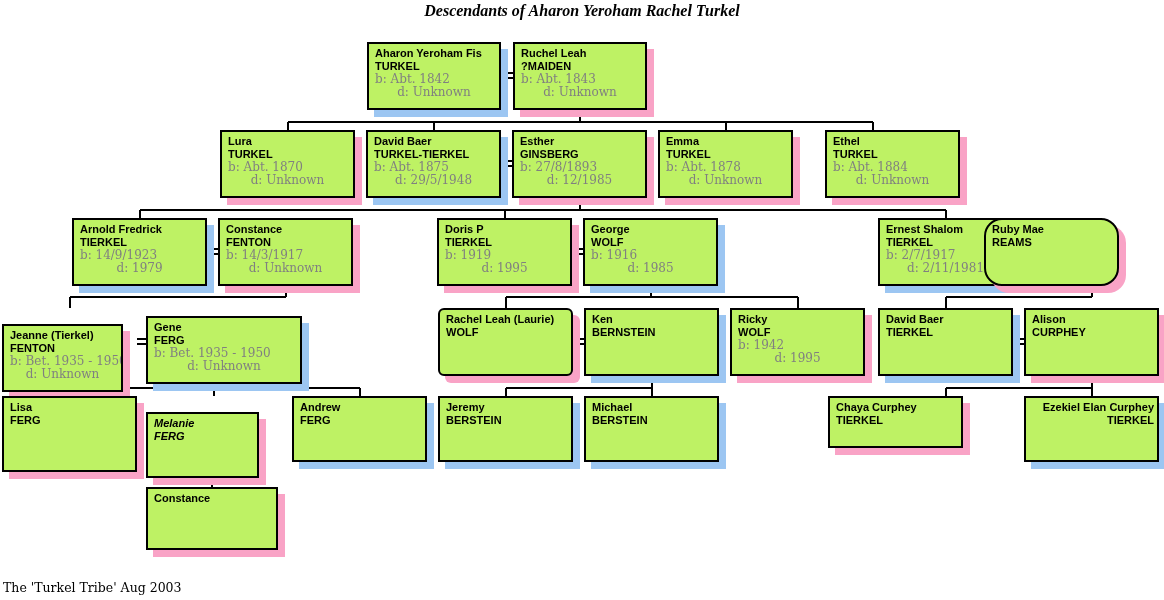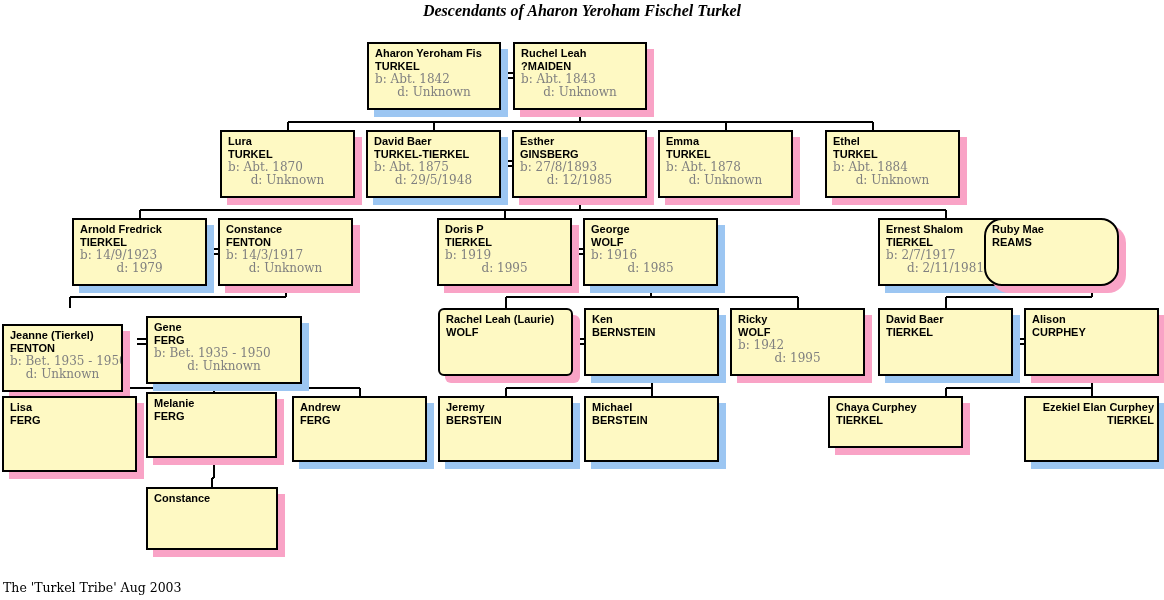--- a/index.html
+++ b/index.html
@@ -4,21 +4,21 @@
 <style>
   html,body{margin:0;padding:0;background:#ffffff;}
   .stage{position:relative;width:1164px;height:600px;overflow:hidden;background:#ffffff;
          font-family:"Liberation Sans",sans-serif;}
   .title{position:absolute;top:2px;left:0;width:100%;text-align:center;
          font-family:"Liberation Serif",serif;font-style:italic;font-weight:bold;
          font-size:16px;color:#000;}
   .footer{position:absolute;top:580px;left:3px;
           font-family:"DejaVu Serif",serif;font-size:12.5px;color:#000;}
   #connectors{position:absolute;top:0;left:0;}
-  .person{position:absolute;background:#fef9c3;border:2px solid #000;box-sizing:border-box;
+  .person{position:absolute;background:#bef264;border:2px solid #000;box-sizing:border-box;
           padding:3px 0 14px 0;cursor:pointer;}
   .person .nm{font-weight:bold;font-size:11px;line-height:13px;color:#000;
               padding:0 3px 0 6px;white-space:nowrap;overflow:hidden;}
   .person .bd{font-family:"DejaVu Serif",serif;font-size:12px;line-height:13px;
               color:#808080;padding:0 6px;white-space:nowrap;overflow:hidden;}
   .person .d{text-align:center;}
 </style>
 </head>
 <body>
 
@@ -198,21 +198,21 @@
     <div class="nm">CURPHEY</div>
     <div class="bd b"></div>
     <div class="bd d"></div>
   </div>
       <div class="person" style="left: 2px; top: 396px; width: 135px; height: 76px; box-shadow: rgb(249, 163, 198) 7px 7px 0px 0px; border-color: rgb(0, 0, 0);">
     <div class="nm">Lisa</div>
     <div class="nm">FERG</div>
     <div class="bd b"></div>
     <div class="bd d"></div>
   </div>
-      <div class="person" style="left: 146px; top: 392px; width: 131px; height: 66px; box-shadow: rgb(249, 163, 198) 7px 7px 0px 0px; border-color: rgb(0, 0, 0);">
+      <div class="person" style="left: 146px; top: 412px; width: 113px; height: 66px; box-shadow: rgb(249, 163, 198) 7px 7px 0px 0px; border-color: rgb(0, 0, 0); font-style: italic;">
     <div class="nm">Melanie</div>
     <div class="nm">FERG</div>
     <div class="bd b"></div>
     <div class="bd d"></div>
   </div>
       <div class="person" style="left: 292px; top: 396px; width: 135px; height: 66px; box-shadow: rgb(156, 198, 242) 7px 7px 0px 0px; border-color: rgb(0, 0, 0);">
     <div class="nm">Andrew</div>
     <div class="nm">FERG</div>
     <div class="bd b"></div>
     <div class="bd d"></div>
@@ -241,15 +241,15 @@
     <div class="bd b"></div>
     <div class="bd d"></div>
   </div>
       <div class="person" style="left: 146px; top: 487px; width: 132px; height: 63px; box-shadow: rgb(249, 163, 198) 7px 7px 0px 0px; border-color: rgb(0, 0, 0);">
     <div class="nm">Constance</div>
     <div class="nm"></div>
     <div class="bd b"></div>
     <div class="bd d"></div>
   </div>
     </div>
-  <div class="title">Descendants of Aharon Yeroham Fischel Turkel</div>
+  <div class="title">Descendants of Aharon Yeroham Rachel Turkel</div>
   <div class="footer">The 'Turkel Tribe' Aug 2003</div>
 </div>
 
 </body></html>

